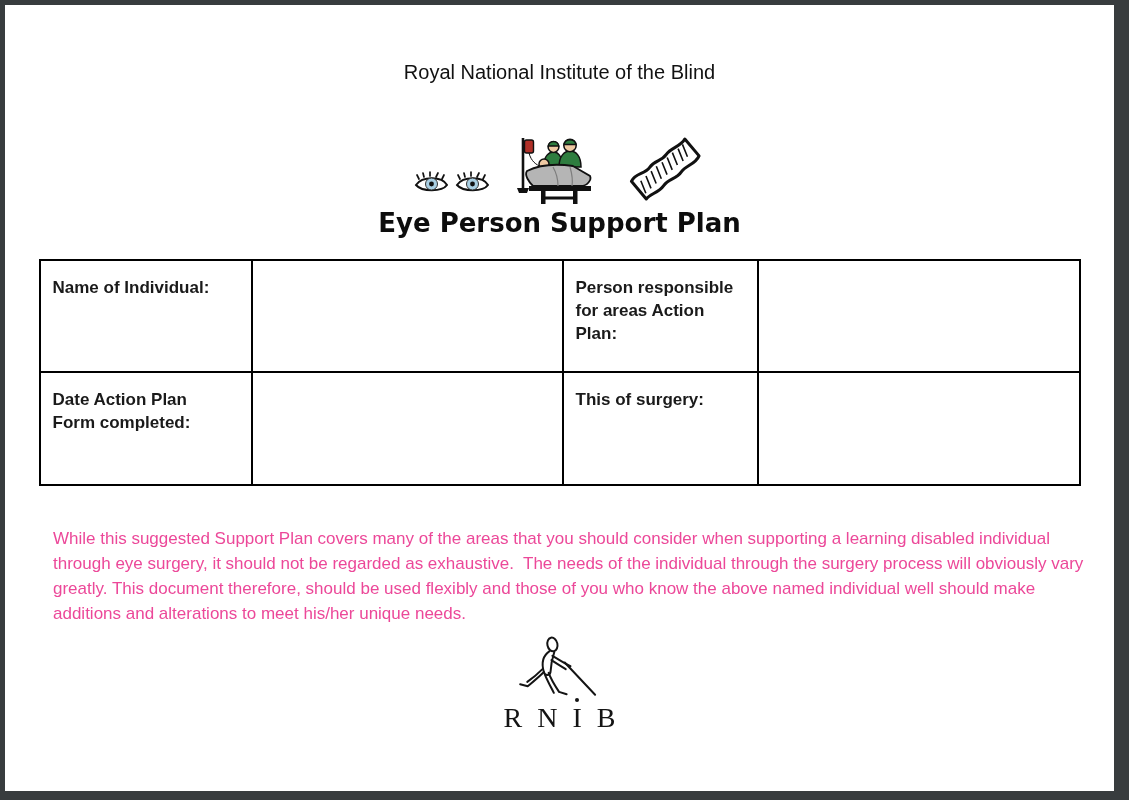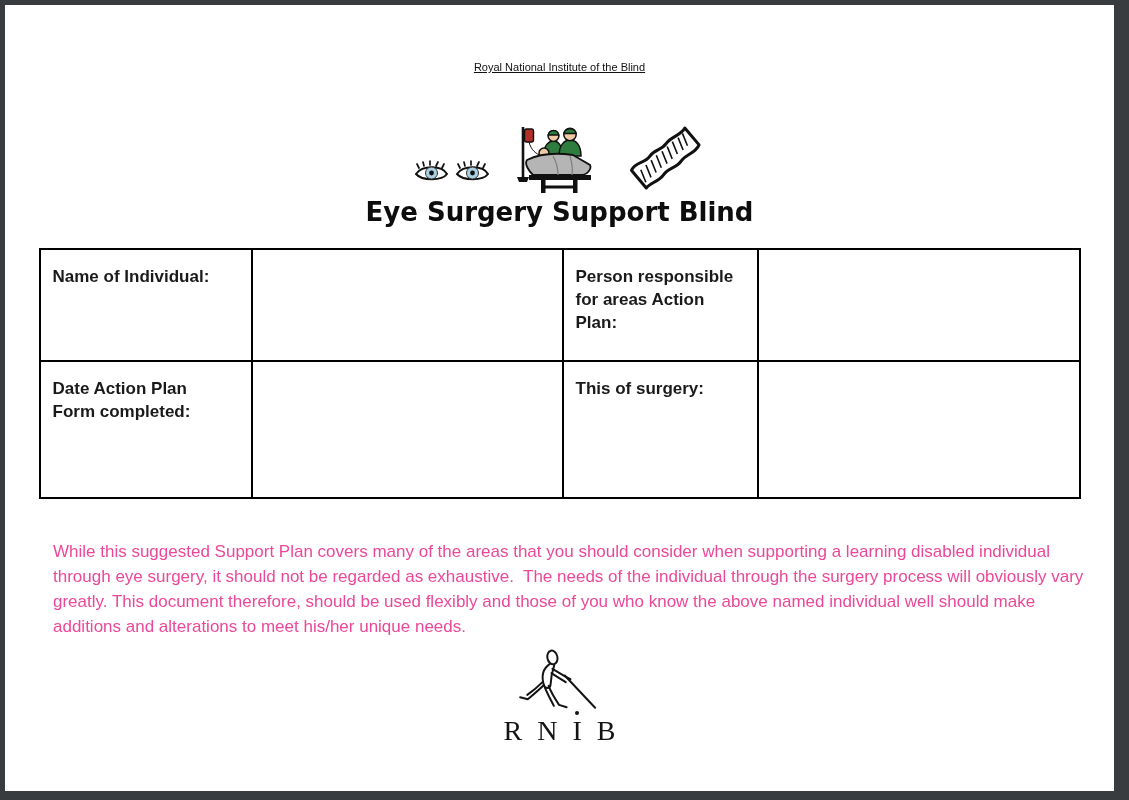--- a/index.html
+++ b/index.html
@@ -8,43 +8,43 @@
   }
   html,body{margin:0;padding:0;background:var(--frame);}
   .page{
     width:1129px;height:800px;box-sizing:border-box;background:#fff;
     border-style:solid;border-color:var(--frame);
     border-width:5px 15px 9px 5px;
     font-family:"DejaVu Sans","Liberation Sans",sans-serif;
     color:var(--text);overflow:hidden;position:relative;
   }
   .doc-header{
-    margin-top:56px;text-align:center;font-size:11px;
-    font-family:"Liberation Sans",sans-serif;color:#111;text-decoration:underline;
+    margin-top:56px;text-align:center;font-size:20px;
+    font-family:"Liberation Sans",sans-serif;color:#111;
   }
   .icons-row{
     margin-top:50px;height:70px;display:flex;justify-content:center;
     align-items:flex-end;gap:20px;
   }
   .icons-row svg{display:block;}
   .eyes-offset{margin-bottom:6px;}
   .doc-title{
     margin:4px 0 0;text-align:center;font-size:26px;font-weight:700;
     font-family:"DejaVu Sans","Liberation Sans",sans-serif;color:#0d0d0d;
   }
   table.form-table{
     border-collapse:collapse;table-layout:fixed;
     width:1040px;margin:21px auto 0;
   }
   table.form-table td{
     border:2px solid var(--line);vertical-align:top;
     padding:15px 20px 0 12px;box-sizing:border-box;
   }
   .col1{width:212px;} .col2{width:311px;} .col3{width:195px;} .col4{width:322px;}
-  .row1 td{height:112px;} .row2 td{height:137px;}
+  .row1 td{height:112px;} .row2 td{height:113px;}
   td.label{font-weight:700;font-size:17px;line-height:23px;
     font-family:"Liberation Sans",sans-serif;}
   .notes{
     width:1032px;margin:40px 34px 0 48px;font-size:17px;line-height:25px;
     font-family:"Liberation Sans",sans-serif;color:#ec4899;white-space:pre-wrap;
   }
   .logo-block{margin-top:8px;text-align:center;}
   .logo-block svg{display:block;margin:0 auto;}
   .wordmark{
     display:flex;justify-content:center;gap:15px;margin-top:-4px;
@@ -108,21 +108,21 @@
     </svg>
 
     <svg width="84" height="70" viewBox="0 0 84 70">
       <g transform="rotate(-35 42 36)">
         <path d="M8,26 C16,21 23,28 31,25 C39,22 44,27 52,24 C60,21 68,26 76,22 L78,44 C70,49 62,44 54,47 C46,50 40,45 32,48 C24,51 16,47 10,49 Z" fill="#fff" stroke="#111" stroke-width="3" stroke-linejoin="round"></path>
         <path d="M16,31 L13,44 M23,30 L20,43 M30,29 L27,42 M37,28 L34,41 M44,28 L41,41 M51,27 L48,40 M58,26 L55,39 M65,26 L62,39 M71,25 L68,38" fill="none" stroke="#111" stroke-width="1.6"></path>
       </g>
     </svg>
   </div>
 
-  <h1 class="doc-title">Eye Surgery Support Blind</h1>
+  <h1 class="doc-title">Eye Person Support Plan</h1>
 
   <table class="form-table">
     <tbody>
         <tr class="row1">
       <td class="col1 label">Name of Individual:</td>
       <td class="col2"></td>
       <td class="col3 label">Person responsible for areas Action Plan:</td>
       <td class="col4"></td>
     </tr>
     <tr class="row2">

